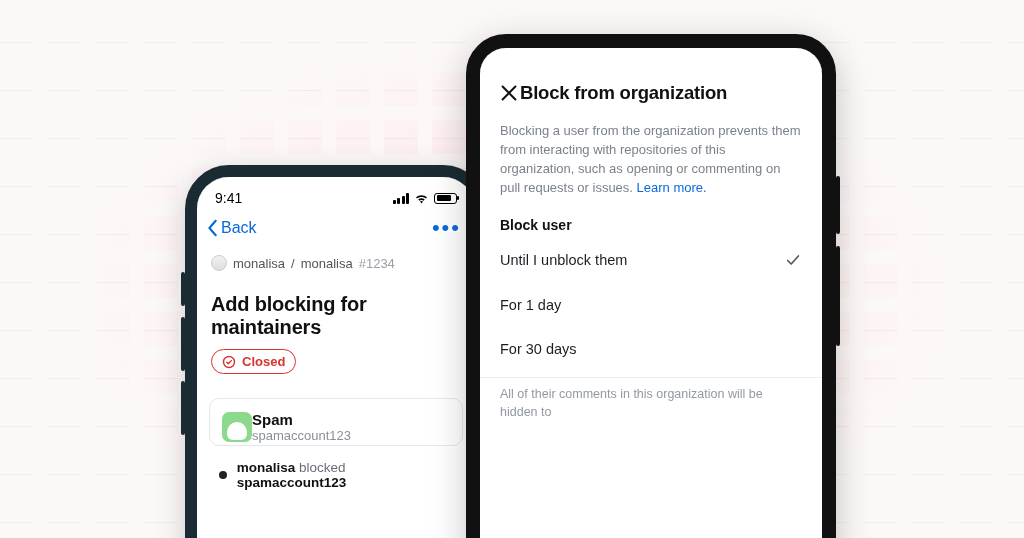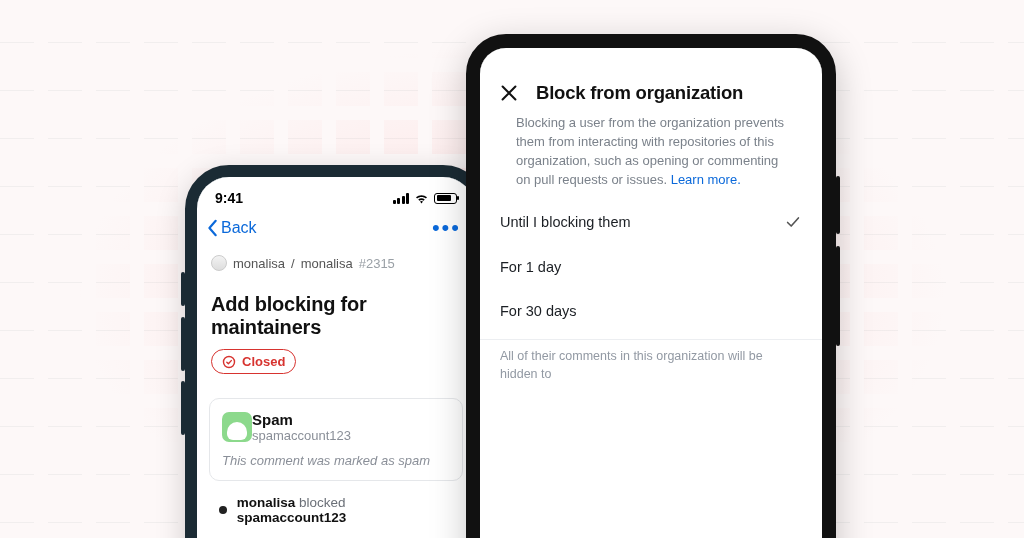--- a/index.html
+++ b/index.html
@@ -45,21 +45,21 @@
     position: absolute; top: -2px; left: 50%; transform: translateX(-50%);
     width: 158px; height: 30px; background:#1b2b34;
     border-bottom-left-radius: 18px; border-bottom-right-radius: 18px;
     display:flex; align-items:center; justify-content:center; gap:28px;
   }
   .iphone .speaker { width:46px; height:6px; background:#000; border-radius:3px; }
   .iphone .cam { width:10px; height:10px; background:#0a0f13; border-radius:50%; border:1px solid #2a3a44; }
 
   .iphone .screen { position:absolute; inset:0; border-radius:32px; overflow:hidden; background:#fff; }
 
-  .statusbar { display:flex; justify-content:space-between; align-items:center; height:36px; padding: 6px 18px 0; font-weight:700; font-size:14px; }
+  .statusbar { display:flex; justify-content:space-between; align-items:center; height:36px; padding: 6px 18px 0; font-weight:400; font-size:14px; }
   .statusbar .right { display:flex; align-items:center; gap:5px; }
   .sig { display:flex; align-items:flex-end; gap:1.5px; height:11px; }
   .sig span { width:3px; background:#000; border-radius:1px; }
   .sig span:nth-child(1){height:4px}.sig span:nth-child(2){height:6px}.sig span:nth-child(3){height:8px}.sig span:nth-child(4){height:11px}
   .wifi { width:15px; height:11px; }
   .batt { width:23px; height:11px; border:1.3px solid #000; border-radius:3px; position:relative; }
   .batt::after{content:"";position:absolute;right:-3px;top:2.5px;width:2px;height:4px;background:#000;border-radius:1px;}
   .batt .fill{position:absolute;left:1.5px;top:1.5px;bottom:1.5px;width:14px;background:#000;border-radius:1px;}
 
   .navbar { display:flex; justify-content:space-between; padding: 2px 10px 8px; }
@@ -93,25 +93,25 @@
     width:370px; height:740px;
     background:#fff; border-radius:40px;
     border:14px solid #111; box-shadow:0 10px 36px rgba(0,0,0,0.22), inset 0 0 0 2px #2a2a2a;
   }
   .android .side-btn { position:absolute; background:#111; border-radius:3px; }
   .android .sbA { right:-18px; top:128px; width:4px; height:58px; }
   .android .sbB { right:-18px; top:198px; width:4px; height:100px; }
   .android .hole { position:absolute; top:10px; left:28px; width:16px; height:16px; background:#000; border-radius:50%; box-shadow:0 0 0 3px #1c1c1c; }
   .android .screen { position:absolute; inset:0; border-radius:26px; overflow:hidden; background:#fff; }
 
-  .a-header { display:flex; align-items:center; gap:16px; padding:34px 18px 6px; }
+  .a-header { display:flex; align-items:center; padding:34px 18px 6px; }
   .a-close { width:22px; height:22px; }
   .a-title { font-size:18.5px; font-weight:800; color:#111; letter-spacing:-0.2px; }
 
-  .a-desc { padding:4px 36px 10px; font-size:13px; line-height:1.45; color:#7b828b; }
+  .a-desc { padding:4px 20px 10px; font-size:13px; line-height:1.45; color:#7b828b;margin-top:8px; }
   .a-desc a { color:#0b69da; text-decoration:none; }
 
   .section-label { padding:10px 20px 4px; font-weight:800; font-size:14px; color:#111; }
   .opt { display:flex; align-items:center; justify-content:space-between; padding:14px 20px; font-size:14.5px; color:#1b1f24; }
   .check { width:18px; height:18px; color:#555; }
 
   .divider { height:1px; background:#eceef1; margin:6px 0; }
 
   .toggle-row { display:flex; align-items:center; justify-content:space-between; padding:14px 20px 4px; font-size:14.5px; color:#1b1f24; }
   .switch { width:38px; height:22px; background:#e5e7ea; border-radius:12px; position:relative; }
@@ -161,21 +161,21 @@
       </div>
       <span class="more-dots">•••</span>
     </div>
 
     <div class="issue-hdr">
       <div class="crumb">
         <span class="avatar-sm"></span>
         <span>monalisa</span>
         <span>/</span>
         <span>monalisa</span>
-        <span class="num">#2315</span>
+        <span class="num">#1234</span>
       </div>
       <div class="issue-title">Add blocking for maintainers</div>
       <div class="pill">
         <svg viewBox="0 0 16 16">
             <circle cx="8" cy="8" r="6.3" fill="none" stroke="#d7332f" stroke-width="1.6"></circle>
             <path d="M5.5 8.2l1.8 1.8 3.3-3.6" fill="none" stroke="#d7332f" stroke-width="1.6" stroke-linecap="round" stroke-linejoin="round"></path>
           </svg>
         <span>Closed</span>
       </div>
     </div>
@@ -183,21 +183,20 @@
     <div class="card">
       <div class="card-user">
         <div class="octo">
             <div class="face"></div>
           </div>
         <div>
           <div class="name">Spam</div>
           <div class="handle">spamaccount123</div>
         </div>
       </div>
-      <div class="spamline">This comment was marked as spam</div>
     </div>
 
     <div class="event">
       <span class="dot"></span>
       <span>
         <b>monalisa</b>
         <span>blocked</span>
         <b>spamaccount123</b>
       </span>
     </div>
@@ -215,23 +214,24 @@
           <path d="M5 5l14 14M19 5L5 19" stroke="#111" stroke-width="2.2" stroke-linecap="round"></path>
         </svg>
       <span class="a-title">Block from organization</span>
     </div>
 
     <div class="a-desc">
       <span>Blocking a user from the organization prevents them from interacting with repositories of this organization, such as opening or commenting on pull requests or issues.</span>
       <a href="#">Learn more.</a>
     </div>
 
+    <div class="section-label">Block user</div>
 
     <div class="opt">
-      <span>Until I blocking them</span>
+      <span>Until I unblock them</span>
       <svg class="check" viewBox="0 0 20 20">
           <path d="M4 10.5l4 4 8-9" fill="none" stroke="#555" stroke-width="1.8" stroke-linecap="round" stroke-linejoin="round"></path>
         </svg>
     </div>
     <div class="opt">
       <span>For 1 day</span>
     </div>
     <div class="opt">
       <span>For 30 days</span>
     </div>

